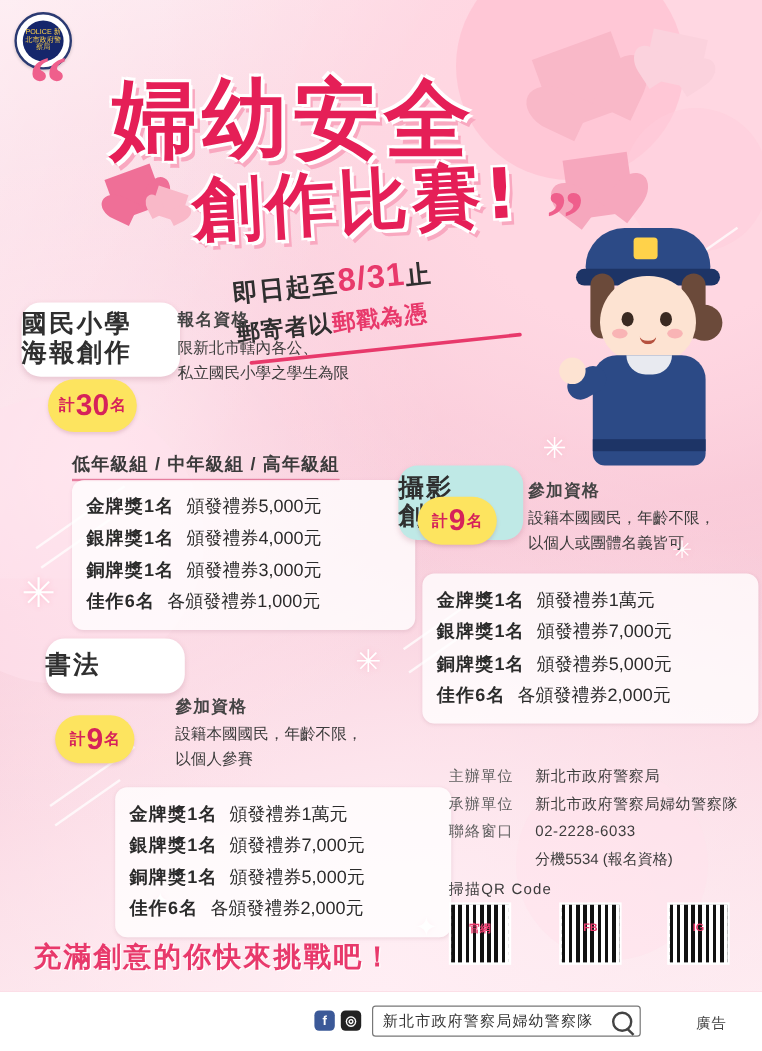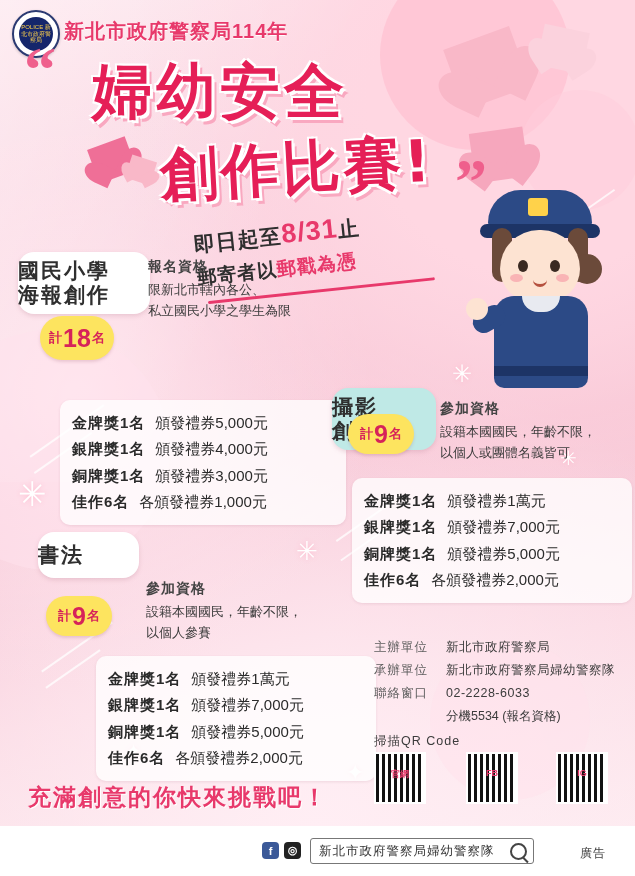--- a/index.html
+++ b/index.html
@@ -49,21 +49,21 @@
   }
   .quote-open{
     position:absolute;left:24px;top:48px;font-size:64px;color:#ef5f8c;font-weight:bold;line-height:.7;
     font-family:"Liberation Serif",serif;
   }
   .quote-close{
     position:absolute;left:455px;top:160px;font-size:64px;color:#ef5f8c;font-weight:bold;line-height:.7;
     font-family:"Liberation Serif",serif;
   }
   .title1{
-    position:absolute;left:92px;top:52px;font-size:60px;font-weight:bold;color:#e51f57;
+    position:absolute;left:92px;top:52px;font-size:72px;font-weight:bold;color:#e51f57;
     letter-spacing:4px;
     text-shadow:
       3px 3px 0 #fff, -2px -2px 0 #fff, 2px -2px 0 #fff, -2px 2px 0 #fff,
       5px 6px 0 #f9a8c0;
     font-family:"DejaVu Sans", sans-serif;
   }
   .title2{
     position:absolute;left:160px;top:130px;font-size:58px;font-weight:bold;color:#e51f57;
     letter-spacing:3px;transform:rotate(-3deg);
     text-shadow:
@@ -185,21 +185,20 @@
   <div class="diag" style="left:28px;top:452px;width:70px;"></div>
   <div class="diag" style="left:330px;top:520px;width:70px;"></div>
   <div class="diag" style="left:336px;top:544px;width:54px;"></div>
   <div class="diag" style="left:34px;top:646px;width:86px;"></div>
   <div class="diag" style="left:40px;top:668px;width:66px;"></div>
   <div class="diag" style="left:560px;top:206px;width:60px;"></div>
 
   <div class="logo">
     <div class="inner">POLICE 新北市政府警察局</div>
   </div>
-  <div class="org-title">新北市政府警察局114年</div>
 
   <div class="quote-open">“</div>
   <div class="title1">婦幼安全</div>
   <div class="title2">創作比賽!</div>
   <div class="quote-close">”</div>
 
   <div class="deadline">
     <div class="line1">
       <span>即日起至</span><b>8/31</b><span>止</span>
     </div>
@@ -228,32 +227,35 @@
     <div class="arm"></div>
     <div class="fist"></div>
   </div>
 
   <div class="pill" style="left:18px;top:252px;width:132px;height:62px;background:#fff;border-radius:16px;">
     <div class="cat-title" style="color:#2f2f2f;white-space:pre-line;">國民小學
 海報創作</div>
   </div>
   <div class="count-circle" style="left:40px;top:316px;width:74px;height:44px;background:#fde45f;border-radius:26px;">
     <span class="sm">計</span>
-    <span class="num">18</span>
+    <span class="num">30</span>
     <span class="sm">名</span>
   </div>
   <div style="position:absolute;left:40px;top:316px;width:74px;height:44px;display:flex;align-items:center;justify-content:center;gap:1px;pointer-events:none;">
   </div>
 
   <div style="position:absolute;left:148px;top:258px;">
     <div class="qual-title">報名資格</div>
     <div class="qual-text" style="white-space:pre-line;margin-top:4px;">限新北市轄內各公、
 私立國民小學之學生為限</div>
   </div>
 
+  <div class="grade-line" style="left:60px;top:378px;">
+    <span class="ul">低年級組 / 中年級組 / 高年級組</span>
+  </div>
 
   <div class="prize-box" style="left:60px;top:400px;width:262px;">
     <div class="prize-row">
       <span class="lbl">金牌獎1名</span><span class="amt">頒發禮券5,000元</span>
     </div>
     <div class="prize-row">
       <span class="lbl">銀牌獎1名</span><span class="amt">頒發禮券4,000元</span>
     </div>
     <div class="prize-row">
       <span class="lbl">銅牌獎1名</span><span class="amt">頒發禮券3,000元</span>
@@ -287,21 +289,21 @@
       <span class="lbl">銀牌獎1名</span><span class="amt">頒發禮券7,000元</span>
     </div>
     <div class="prize-row">
       <span class="lbl">銅牌獎1名</span><span class="amt">頒發禮券5,000元</span>
     </div>
     <div class="prize-row">
       <span class="lbl">佳作6名</span><span class="amt">各頒發禮券2,000元</span>
     </div>
   </div>
 
-  <div class="pill" style="left:38px;top:532px;width:101px;height:46px;background:#fff;border-radius:16px;">
+  <div class="pill" style="left:38px;top:532px;width:116px;height:46px;background:#fff;border-radius:16px;">
     <div class="cat-title" style="color:#2f2f2f;">書法</div>
   </div>
   <div class="count-circle" style="left:46px;top:596px;width:66px;height:40px;background:#fde45f;border-radius:24px;">
     <span class="sm">計</span>
     <span class="num">9</span>
     <span class="sm">名</span>
   </div>
 
   <div style="position:absolute;left:146px;top:580px;">
     <div class="qual-title">參加資格</div>

